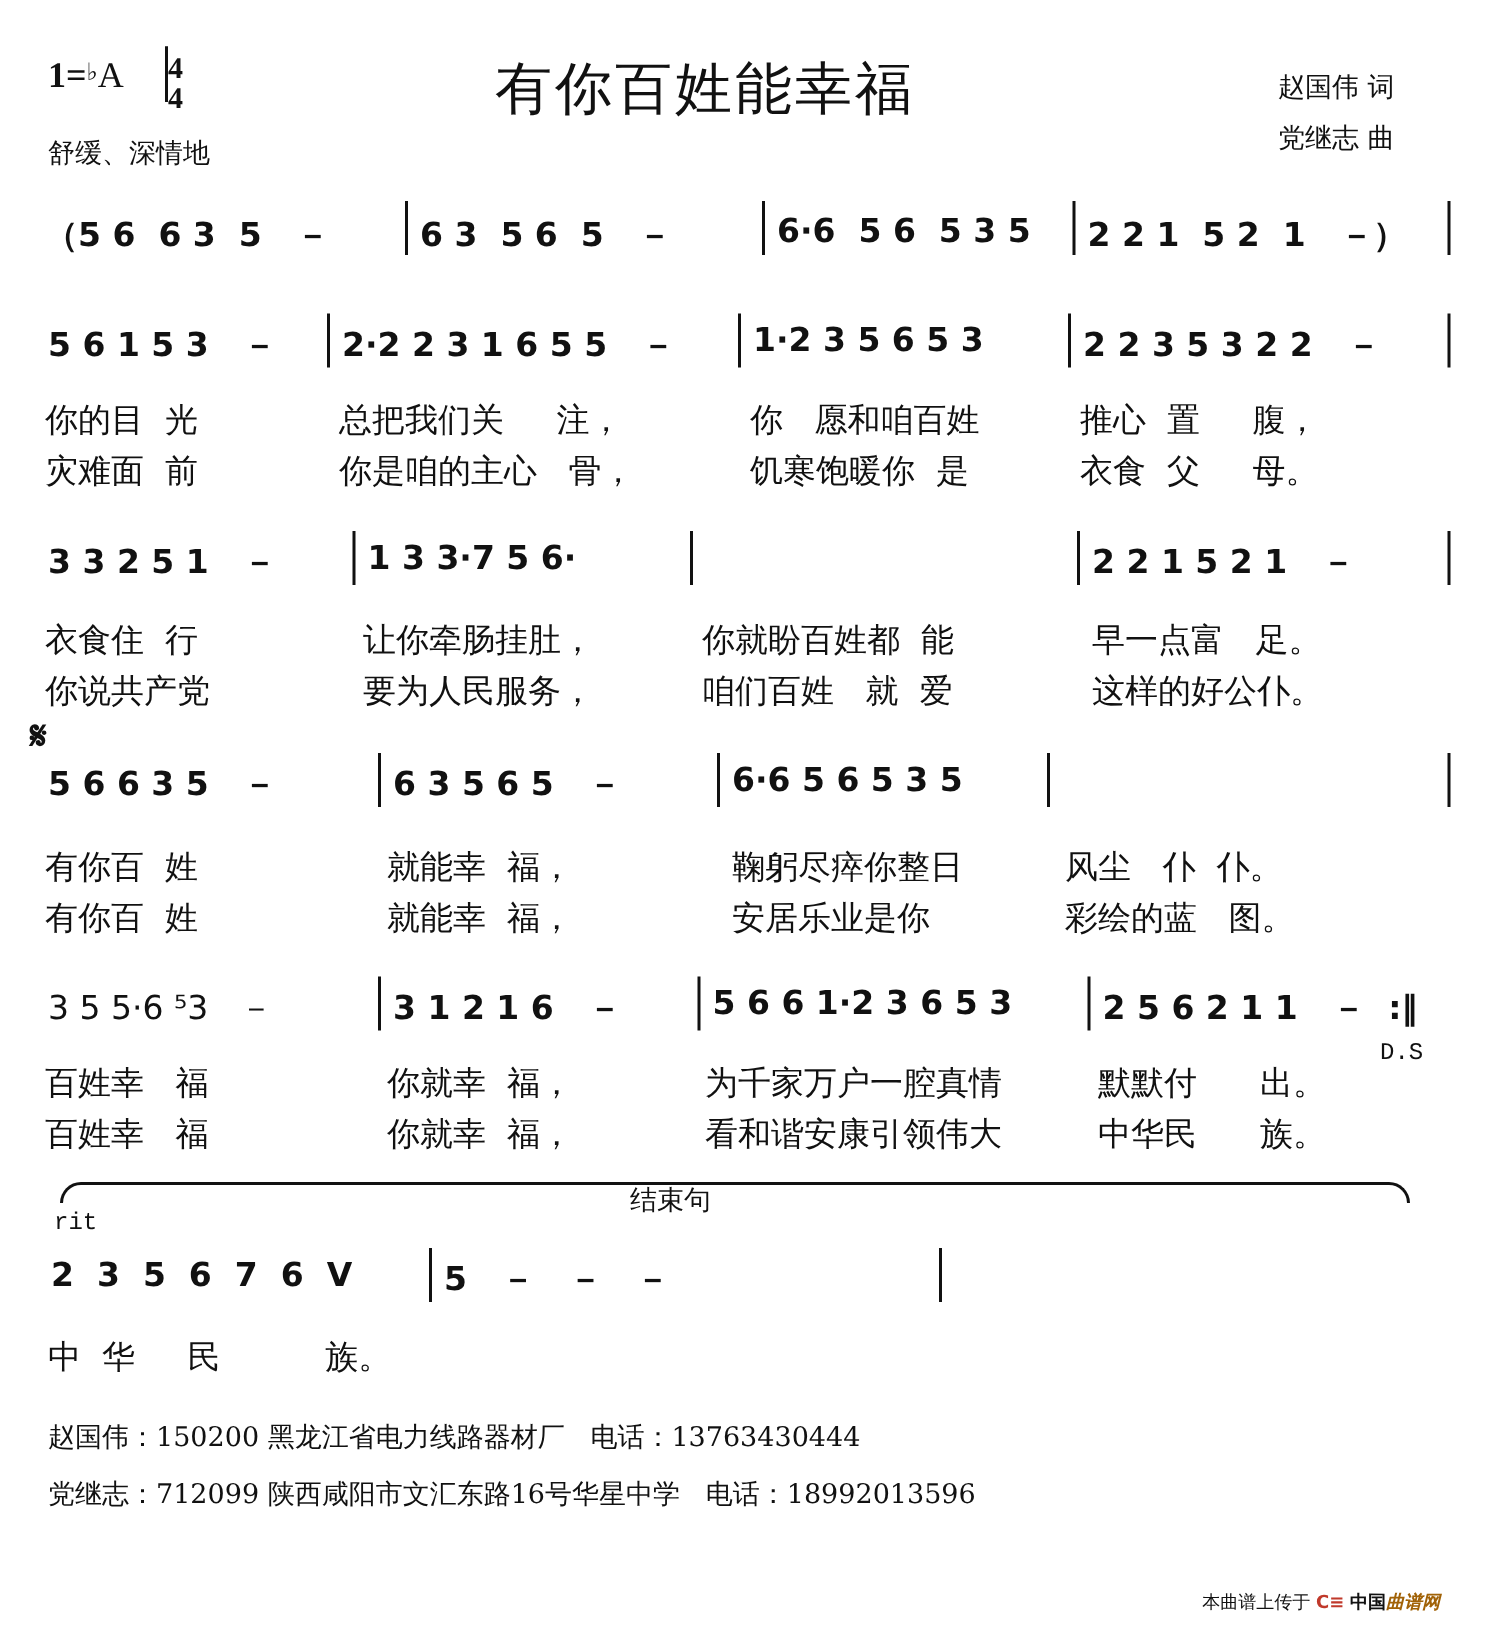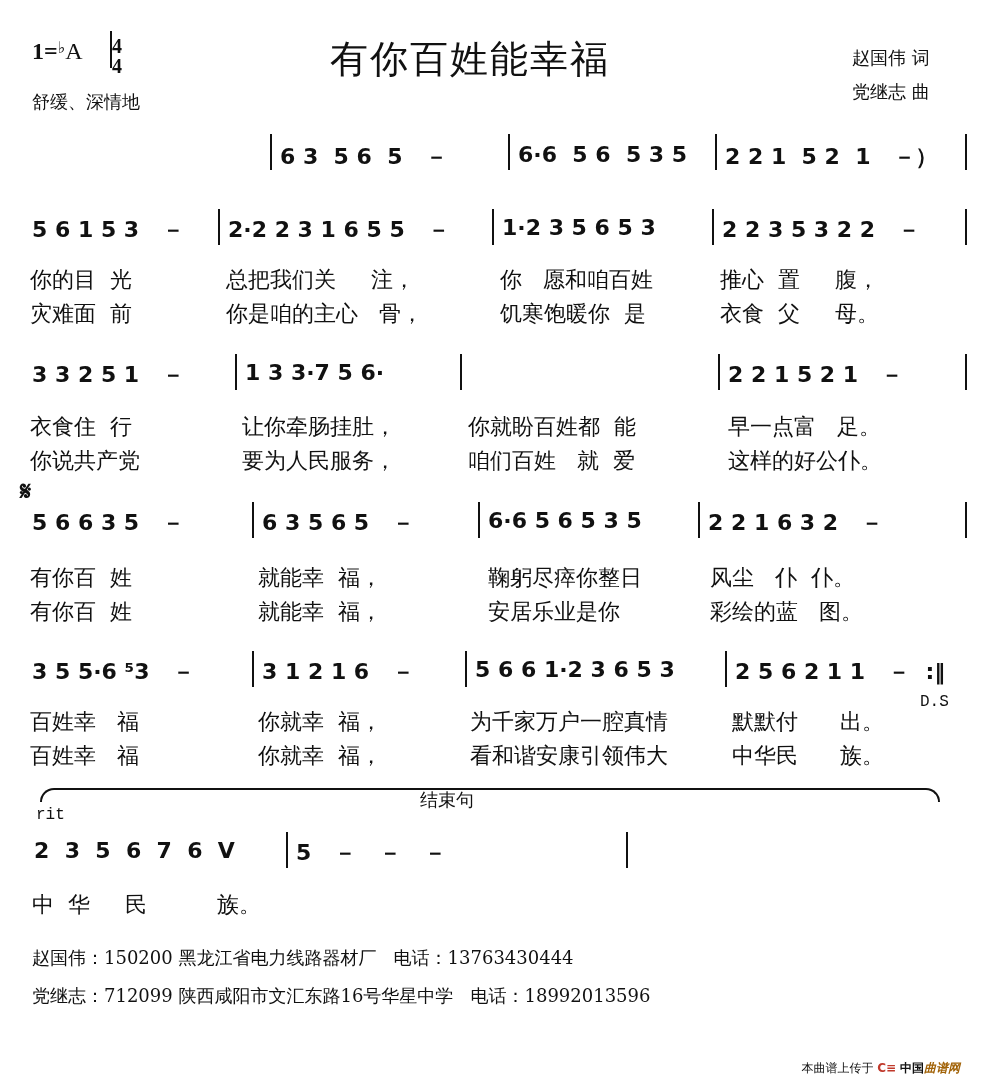--- a/index.html
+++ b/index.html
@@ -35,20 +35,21 @@
   <div class="bar"></div>
   <div>4</div>
 </div>
 <div class="abs tempo">舒缓、深情地</div>
 <div class="abs title">有你百姓能幸福</div>
 <div class="abs credit" style="top:46px">赵国伟 词</div>
 <div class="abs credit" style="top:80px">党继志 曲</div>
 
 <div class="row" style="top:140px">
   <div class="notes">
+    <span class="lyr" style="left:0;top:2px;font-size:22px;font-weight:bold">（5 6  6 3  5   －</span>
     <div class="bar" style="left:240px"></div>
     <span class="lyr" style="left:250px;top:2px;font-weight:bold">6 3  5 6  5   －</span>
     <div class="bar" style="left:478px"></div>
     <span class="lyr" style="left:488px;top:2px;font-weight:bold">6·6  5 6  5 3 5</span>
     <div class="bar" style="left:685px"></div>
     <span class="lyr" style="left:695px;top:2px;font-weight:bold">2 2 1  5 2  1   －）</span>
     <div class="bar" style="left:935px"></div>
   </div>
 </div>
 
@@ -95,36 +96,35 @@
 
 <div class="row" style="top:508px">
   <span class="lyr" style="left:-10px;top:-32px;font-size:26px;font-weight:bold">𝄋</span>
   <div class="notes">
     <span class="lyr" style="left:2px;top:0;font-weight:bold">5 6 6 3 5   －</span>
     <div class="bar" style="left:222px"></div>
     <span class="lyr" style="left:232px;top:0;font-weight:bold">6 3 5 6 5   －</span>
     <div class="bar" style="left:448px"></div>
     <span class="lyr" style="left:458px;top:0;font-weight:bold">6·6 5 6 5 3 5</span>
     <div class="bar" style="left:668px"></div>
-    <span class="lyr" style="left:678px;top:0;font-weight:bold">2 2 1 6 3 2   －</span>
     <div class="bar" style="left:935px"></div>
   </div>
   <span class="lyr" style="left:0;top:55px">有你百  姓</span>
   <span class="lyr" style="left:228px;top:55px">就能幸  福，</span>
   <span class="lyr" style="left:458px;top:55px">鞠躬尽瘁你整日</span>
   <span class="lyr" style="left:680px;top:55px">风尘   仆  仆。</span>
   <span class="lyr" style="left:0;top:89px">有你百  姓</span>
   <span class="lyr" style="left:228px;top:89px">就能幸  福，</span>
   <span class="lyr" style="left:458px;top:89px">安居乐业是你</span>
   <span class="lyr" style="left:680px;top:89px">彩绘的蓝   图。</span>
 </div>
 
 <div class="row" style="top:657px">
   <div class="notes">
-    <span class="lyr" style="left:2px;top:0;font-weight:bold">3 5 5·6 ⁵3   －</span>
+    <span class="lyr" style="left:2px;top:0;font-weight:normal">3 5 5·6 ⁵3   －</span>
     <div class="bar" style="left:222px"></div>
     <span class="lyr" style="left:232px;top:0;font-weight:bold">3 1 2 1 6   －</span>
     <div class="bar" style="left:435px"></div>
     <span class="lyr" style="left:445px;top:0;font-weight:bold">5 6 6 1·2 3 6 5 3</span>
     <div class="bar" style="left:695px"></div>
     <span class="lyr" style="left:705px;top:0;font-weight:bold">2 5 6 2 1 1   －  :‖</span>
   </div>
   <span class="lyr small" style="left:890px;top:36px">D.S</span>
   <span class="lyr" style="left:0;top:50px">百姓幸   福</span>
   <span class="lyr" style="left:228px;top:50px">你就幸  福，</span>

